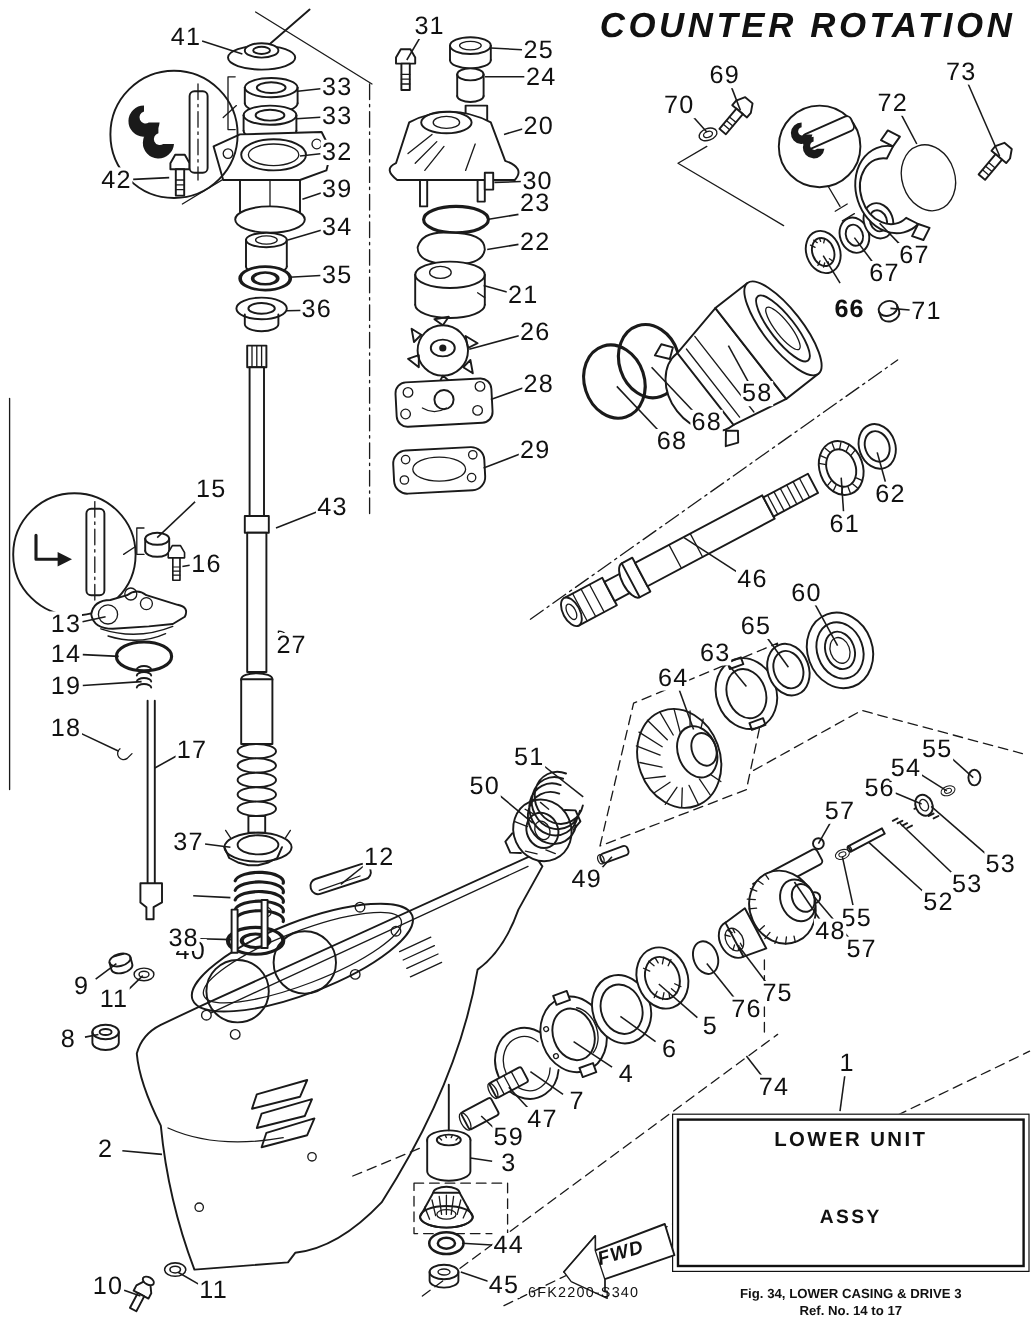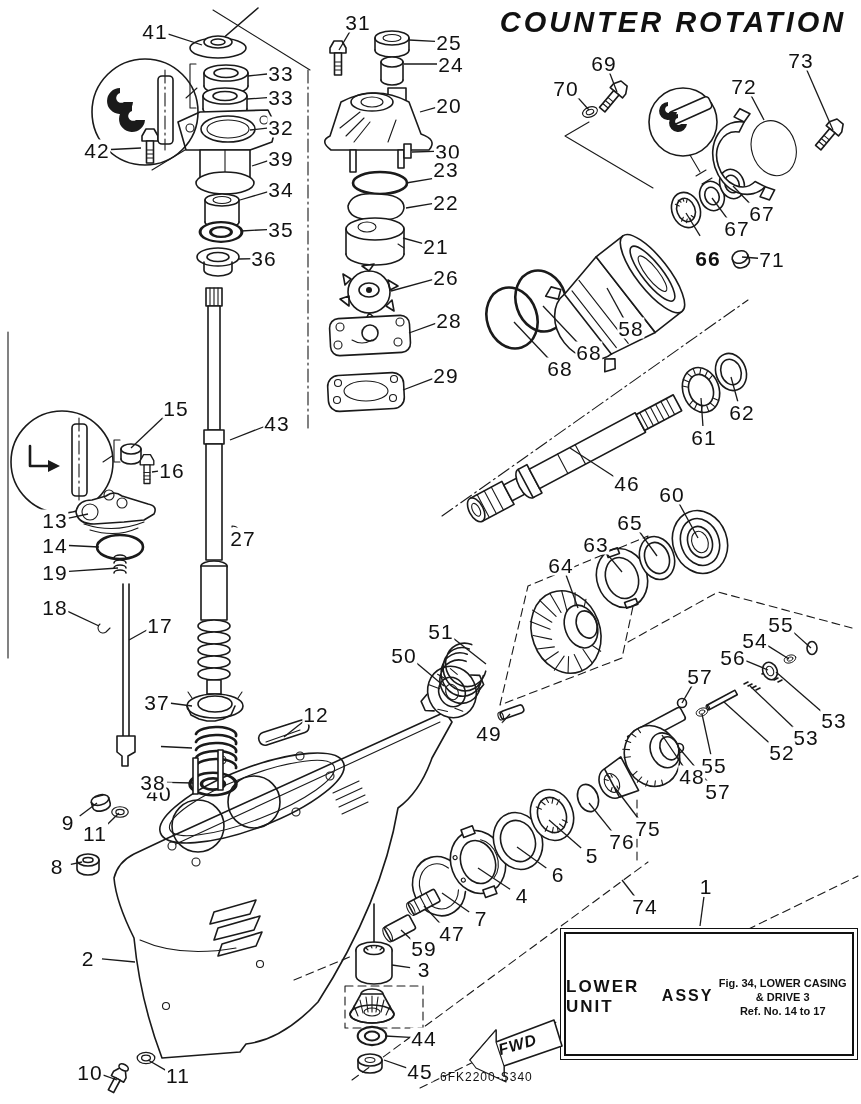--- a/index.html
+++ b/index.html
@@ -14,22 +14,22 @@
   .dash{stroke-dasharray:8 5;}
   .dashdot{stroke-dasharray:13 4 2 4;}
   #callout-layer{position:absolute;left:0;top:0;width:861px;height:1104px;pointer-events:none;}
   .callout{position:absolute;transform:translate(-50%,-50%);font-size:21px;letter-spacing:1px;
            color:#111;white-space:nowrap;background:#fff;padding:0 1px;line-height:1;}
   #title{position:absolute;left:488px;top:6px;width:370px;text-align:center;
          font-size:29px;font-style:italic;font-weight:600;letter-spacing:3px;}
   #info-box{position:absolute;left:560px;top:928px;width:296px;height:130px;
             border:1.5px solid #111;background:#fff;}
   #info-box .inner{position:absolute;left:3px;top:3px;right:3px;bottom:3px;
-            border:2px solid #111;display:flex;flex-direction:row;align-items:center;
-            padding-top:6px;box-sizing:border-box;}
+            border:2px solid #111;display:flex;flex-direction:column;align-items:center;
+            padding-top:6px;box-sizing:border-box;gap:41px;}
   .ib-line1{font-size:17px;font-weight:bold;letter-spacing:2px;}
   .ib-line2{font-size:16px;font-weight:bold;letter-spacing:2px;margin:5px 0 7px 0;}
   .ib-fig{font-size:11px;font-weight:bold;line-height:1.3;text-align:center;width:100%;}
   #diagram-code{position:absolute;left:440px;top:1070px;font-size:12px;letter-spacing:1px;}
   #fwd-arrow{position:absolute;left:462px;top:1008px;width:110px;height:80px;}
   #fwd-arrow span{position:absolute;left:36px;top:28px;font-size:16px;font-weight:bold;
        font-style:italic;transform:rotate(-16deg);letter-spacing:1px;}
 </style>
 </head>
 <body>

